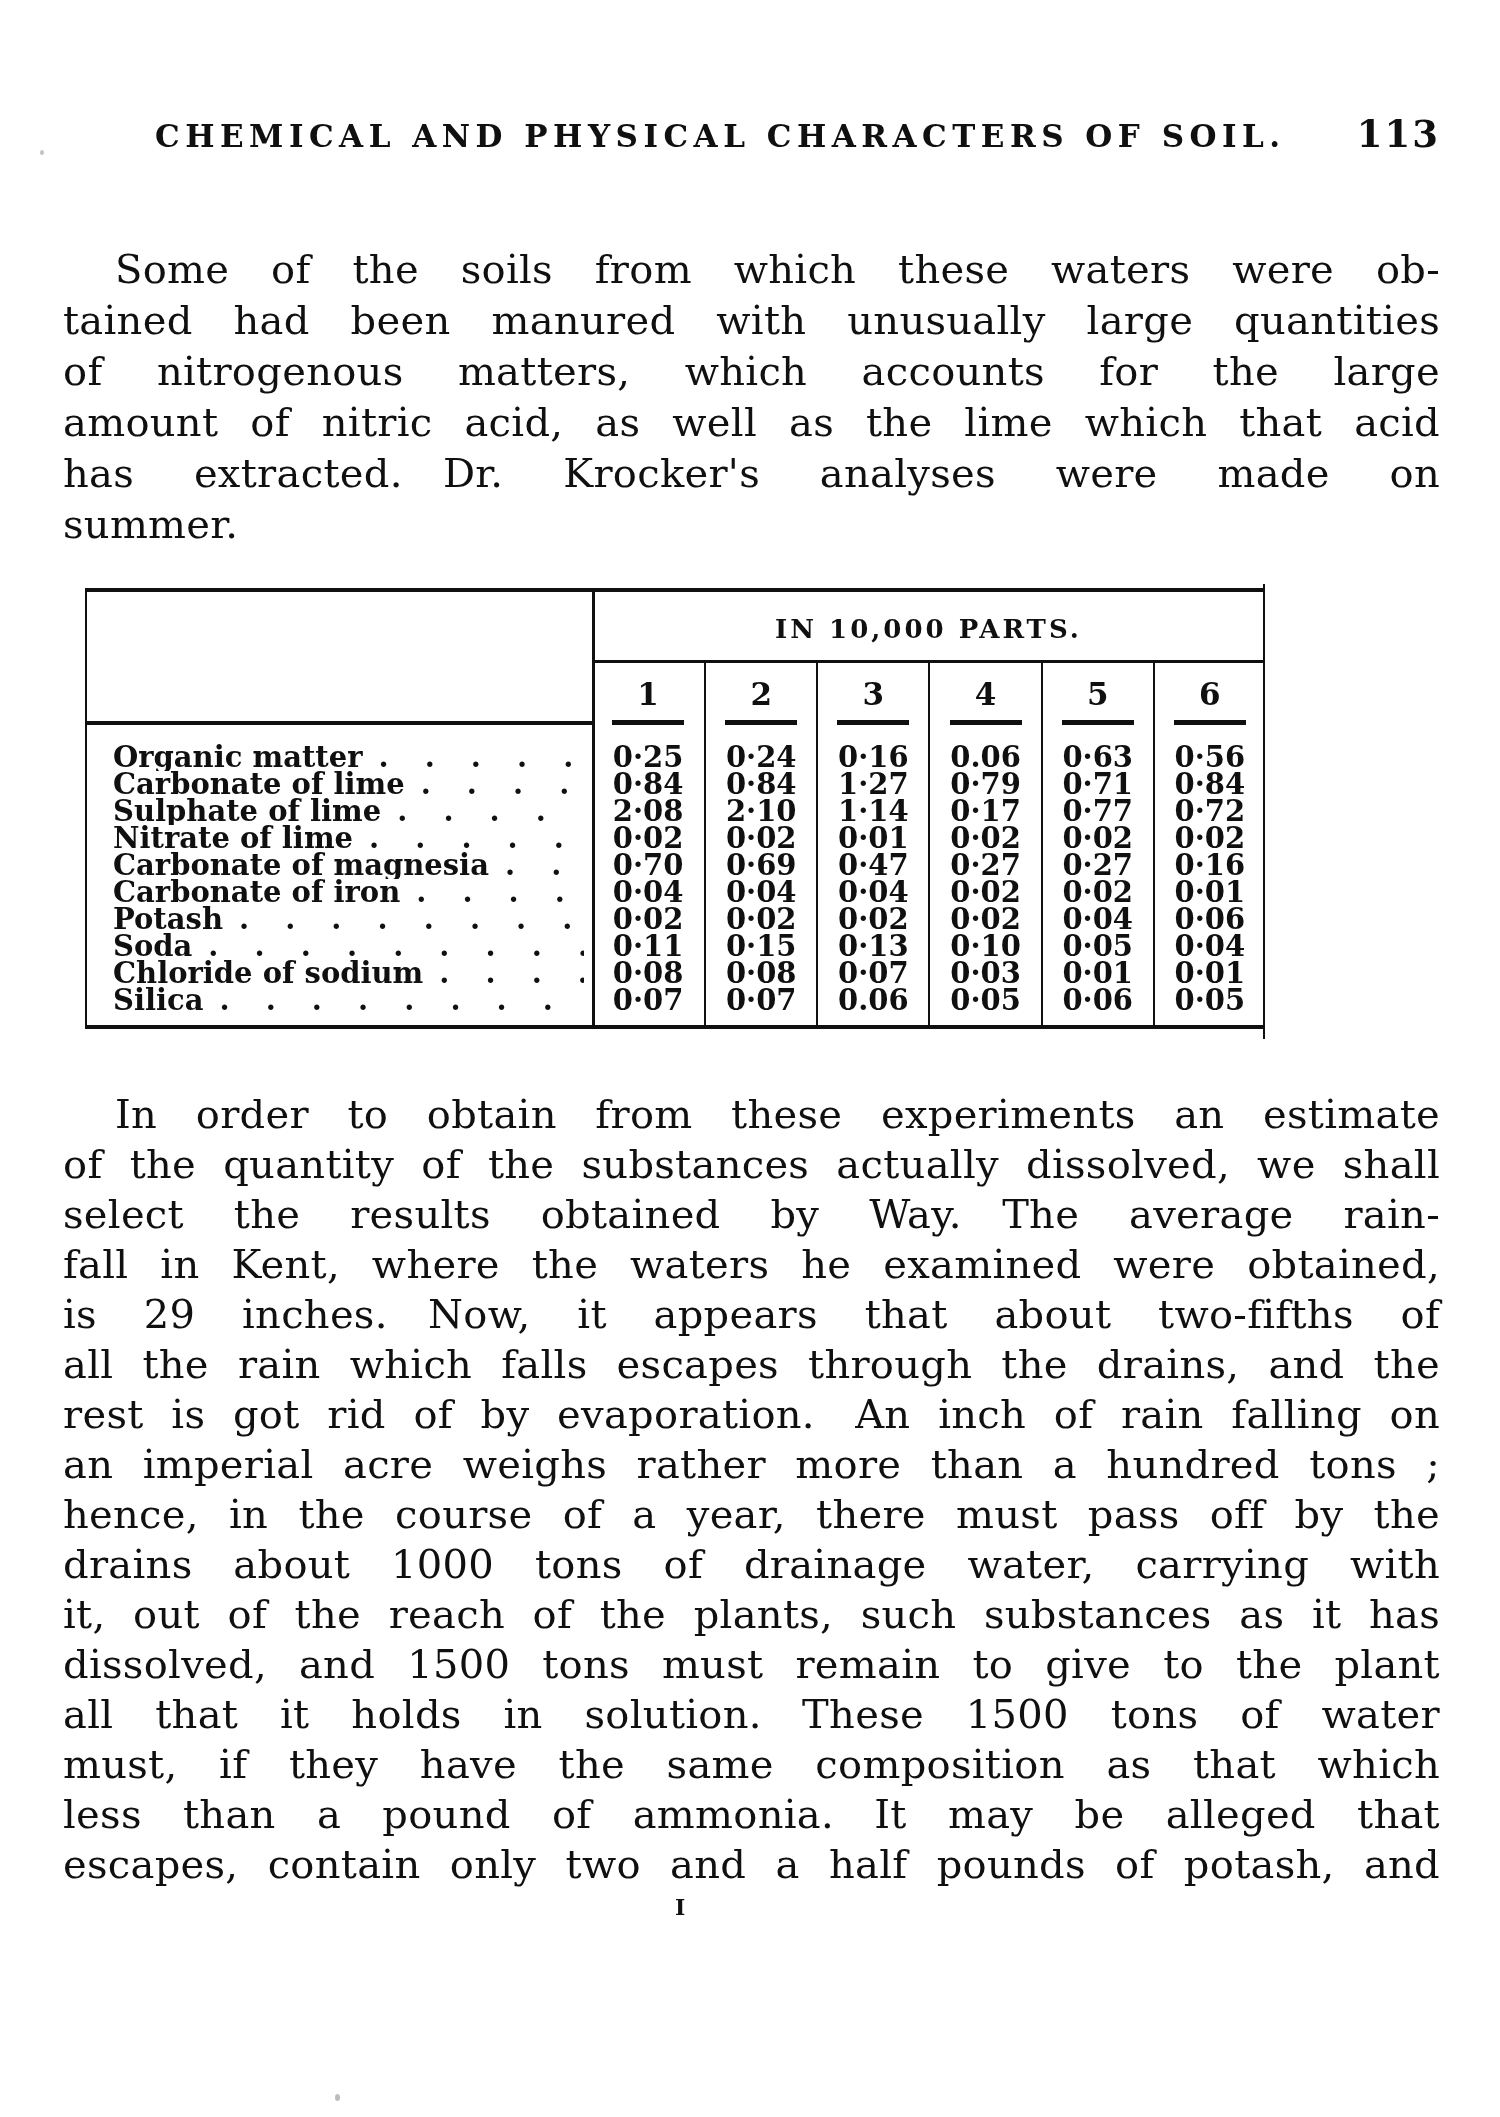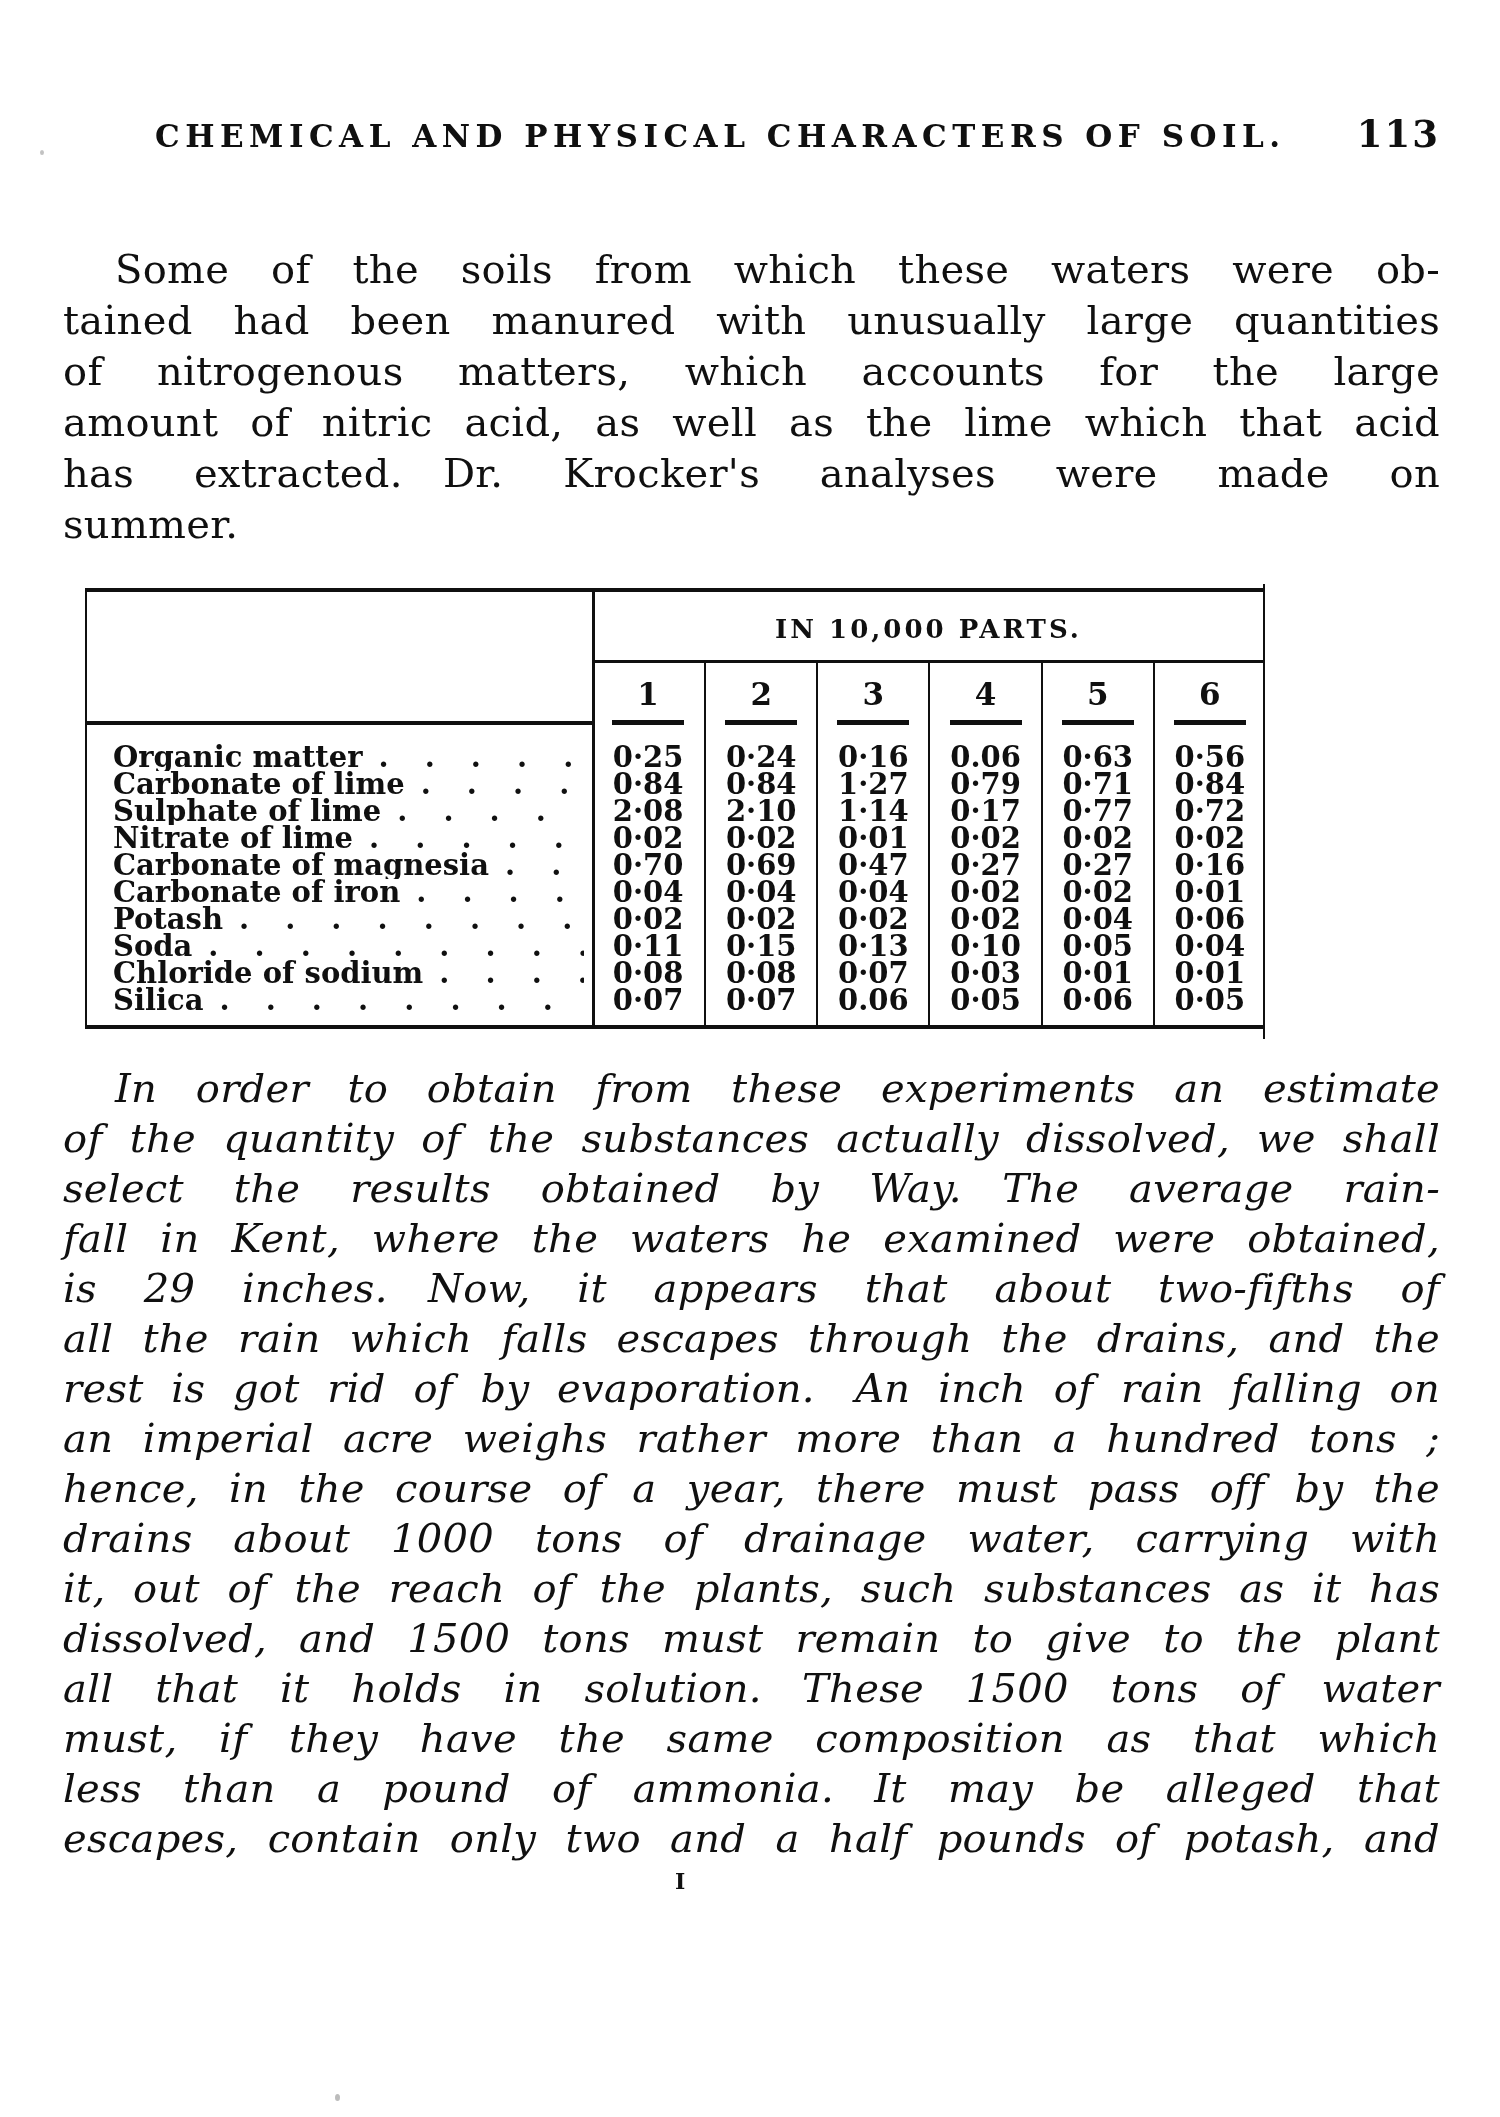--- a/index.html
+++ b/index.html
@@ -30,21 +30,21 @@
     font-size:31px;font-weight:700;letter-spacing:5.5px;
     white-space:nowrap;
   }
   .pageno{
     margin-left:auto;
     font-size:37px;font-weight:600;letter-spacing:2px;
   }
   
   .para{font-size:40px;letter-spacing:0.3px;}
   .para1{margin-top:88px;line-height:51px;}
-  .para2{margin-top:34px;line-height:50px;font-style:italic;}
+  .para2{margin-top:60px;line-height:50px;}
   .jline{
     text-align:justify;
     text-align-last:justify;
     white-space:normal;
   }
   .jline.flush{text-align-last:left;}
   .jline.indent{padding-left:52px;}
   
   .tbl{
     position:relative;

